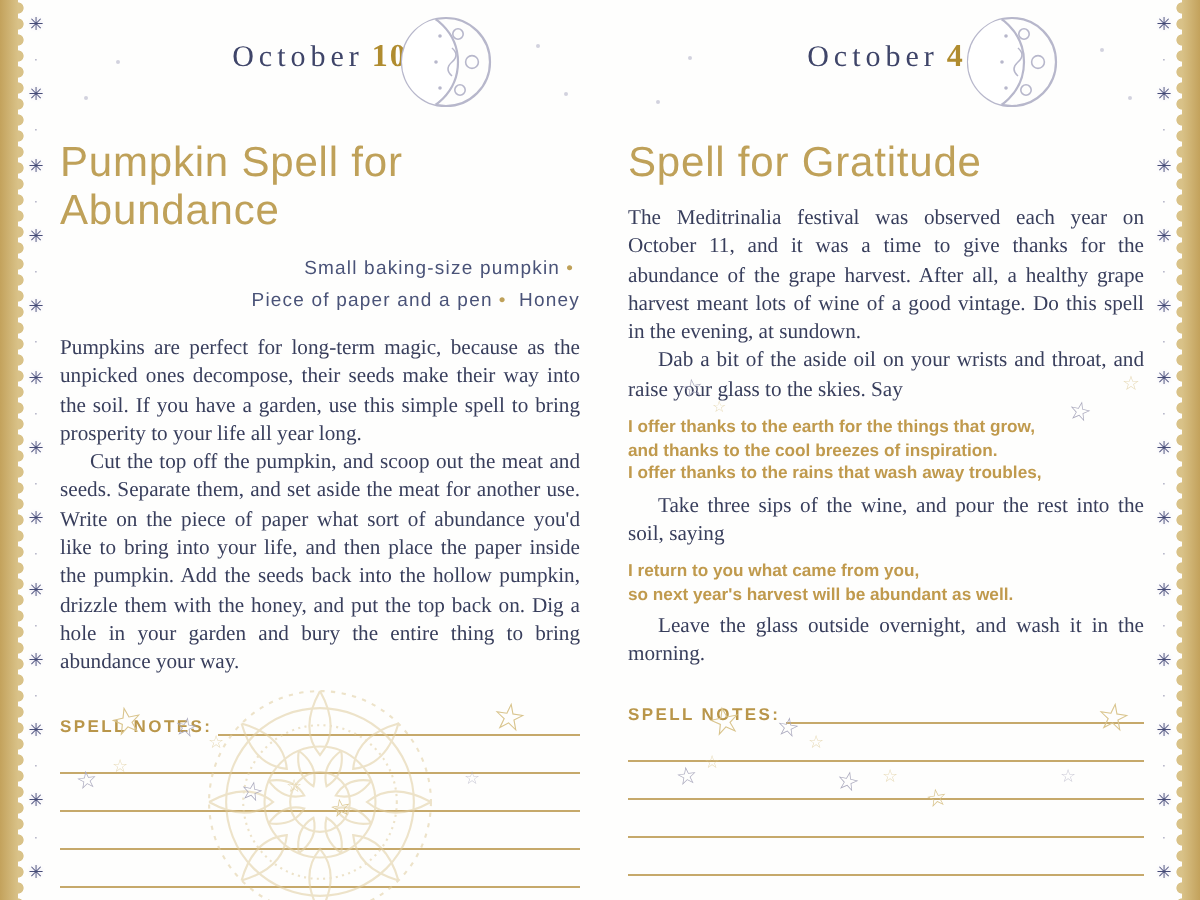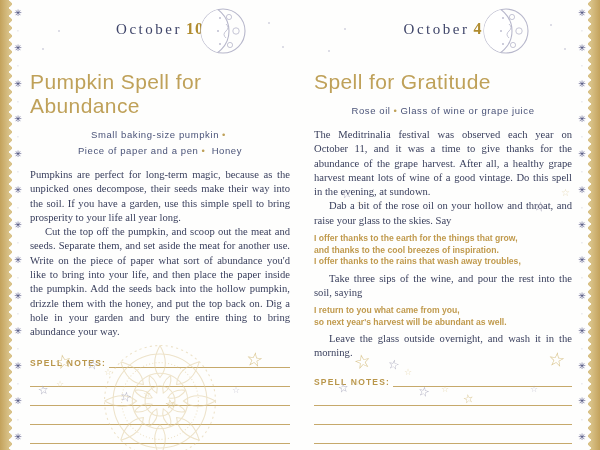--- a/index.html
+++ b/index.html
@@ -30,21 +30,21 @@
   .page.pr{left:314px;width:258px;}
 
   .hdr{position:relative;height:48px;text-align:center;padding-top:12px;box-sizing:border-box;}
   .month{font-family:"Liberation Serif",serif;font-size:15px;letter-spacing:2.5px;color:#3f4569;}
   .day{font-family:"Liberation Serif",serif;font-size:16px;font-weight:bold;letter-spacing:1px;color:#b08c2f;}
   .moon{position:absolute;top:-4px;left:calc(50% + 36px);}
 
   .title{margin-top:14px;text-align:left;font-family:"Liberation Sans",sans-serif;
      font-weight:400;font-size:21px;letter-spacing:.4px;color:#bfa159;}
 
-  .ingr{margin-top:9px;text-align:center;font-family:"Liberation Sans",sans-serif;
+  .ingr{margin-top:9px;text-align:right;font-family:"Liberation Sans",sans-serif;
      font-size:9.5px;letter-spacing:.6px;color:#4a5378;line-height:16px;}
   .blt{color:#bfa159;margin:0 3px;}
 
   .bodytxt{margin-top:9px;}
   .bodytxt p{margin:0;font-size:10.6px;line-height:14.3px;text-align:justify;}
   .bodytxt p.ind{text-indent:15px;}
 
   .verse{margin:5px 0 4px 0;text-align:left;font-family:"Liberation Sans",sans-serif;
      font-weight:bold;font-size:8.6px;line-height:11.5px;color:#c09a4d;}
 
@@ -251,27 +251,24 @@
         </g>
       </svg>
       <i class="sp" style="left:30px;top:20px"></i>
       <i class="sp" style="left:14px;top:42px"></i>
       <i class="sp" style="left:236px;top:16px"></i>
       <i class="sp" style="left:250px;top:40px"></i>
     </div>
 
     <div class="title">Spell for Gratitude</div>
 
-    <div class="ingr">
-      <span>Rose oil</span><span class="blt">•</span><span>Glass of wine or grape juice</span>
-    </div>
 
     <div class="bodytxt">
       <p>The Meditrinalia festival was observed each year on October 11, and it was a time to give thanks for the abundance of the grape harvest. After all, a healthy grape harvest meant lots of wine of a good vintage. Do this spell in the evening, at sundown.</p>
-      <p class="ind">Dab a bit of the rose oil on your hollow and throat, and raise your glass to the skies. Say</p>
+      <p class="ind">Dab a bit of the aside oil on your wrists and throat, and raise your glass to the skies. Say</p>
       <div class="verse">
         <div>I offer thanks to the earth for the things that grow,</div>
         <div>and thanks to the cool breezes of inspiration.</div>
         <div>I offer thanks to the rains that wash away troubles,</div>
       </div>
       <p class="ind">Take three sips of the wine, and pour the rest into the soil, saying</p>
       <div class="verse">
         <div>I return to you what came from you,</div>
         <div>so next year's harvest will be abundant as well.</div>
       </div>

